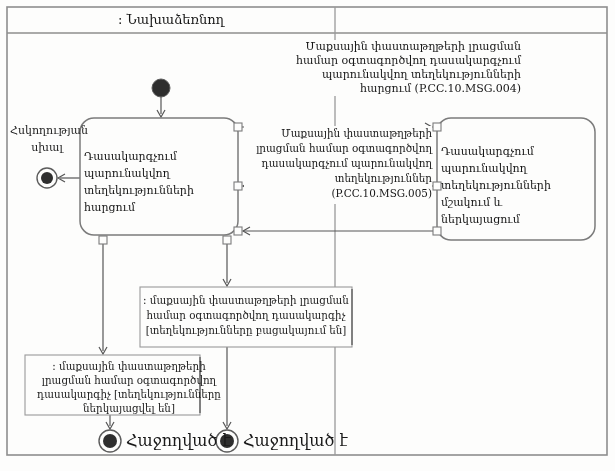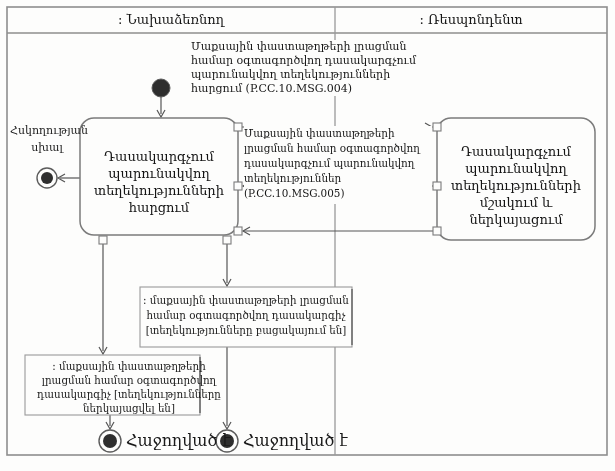--- a/index.html
+++ b/index.html
@@ -1,24 +1,24 @@
 <!DOCTYPE html>
 <html><head>
 <meta charset="utf-8">
 <style>
   html,body{margin:0;padding:0;background:#fcfcfb;}
   #canvas{
     position:relative;width:615px;height:471px;background:#fdfdfc;
     font-family:"DejaVu Serif","Liberation Serif",serif;color:#1e1e1e;overflow:hidden;
   }
   #diagram-svg{position:absolute;left:0;top:0;}
-  .lbl{position:absolute;white-space:pre-line;text-align:left;line-height:14px;font-size:11px;color:#161616;}
+  .lbl{position:absolute;white-space:pre-line;text-align:right;line-height:14px;font-size:11px;color:#161616;}
   .lbl.bg{background:#fdfdfc;}
   .lane-title{position:absolute;top:12px;font-size:13px;text-align:center;color:#151515;}
-  .act-text{position:absolute;text-align:center;white-space:pre-line;font-size:13px;line-height:17px;color:#141414;}
+  .act-text{position:absolute;white-space:pre-line;font-size:11px;line-height:17px;color:#141414;}
   .obj-text{position:absolute;text-align:center;white-space:pre-line;font-size:10.3px;line-height:15px;color:#191919;}
   .small-lbl{position:absolute;white-space:pre-line;text-align:center;font-size:11px;line-height:17px;color:#222;}
   .succ-lbl{position:absolute;font-size:16px;color:#1a1a1a;white-space:nowrap;}
 </style>
 </head>
 <body>
 
 <div id="canvas">
 
   <svg id="diagram-svg" width="615" height="471" viewBox="0 0 615 471">
@@ -85,21 +85,20 @@
       <circle cx="110" cy="441" r="11" fill="#fdfdfc" stroke="#5c5c5c" stroke-width="1.4"></circle>
       <circle cx="110" cy="441" r="7" fill="#2e2e2e"></circle>
     </g>
     <g>
       <circle cx="227" cy="441" r="11" fill="#fdfdfc" stroke="#5c5c5c" stroke-width="1.4"></circle>
       <circle cx="227" cy="441" r="7" fill="#2e2e2e"></circle>
     </g>
   </svg>
 
   <div class="lane-title" style="left:7px;width:328px;">: Նախաձեռնող</div>
-  <div class="lane-title" style="left:335px;width:272px;">: Ռեսպոնդենտ</div>
 
   <div class="lbl bg" style="left:191px;top:40px;width:330px;">Մաքսային փաստաթղթերի լրացման
 համար օգտագործվող դասակարգչում
 պարունակվող տեղեկությունների
 հարցում (P.CC.10.MSG.004)</div>
   <div class="lbl bg" style="left:244px;top:126px;width:188px;line-height:15px;font-size:10.4px;padding-bottom:3px;">Մաքսային փաստաթղթերի
 լրացման համար օգտագործվող
 դասակարգչում պարունակվող
 տեղեկություններ (P.CC.10.MSG.005)</div>
 

